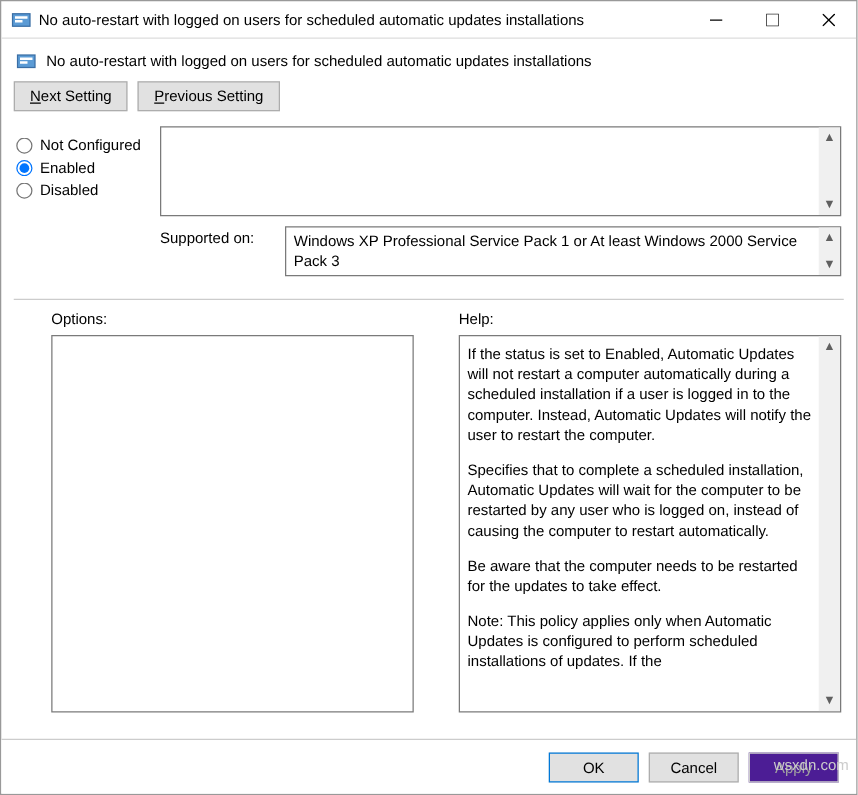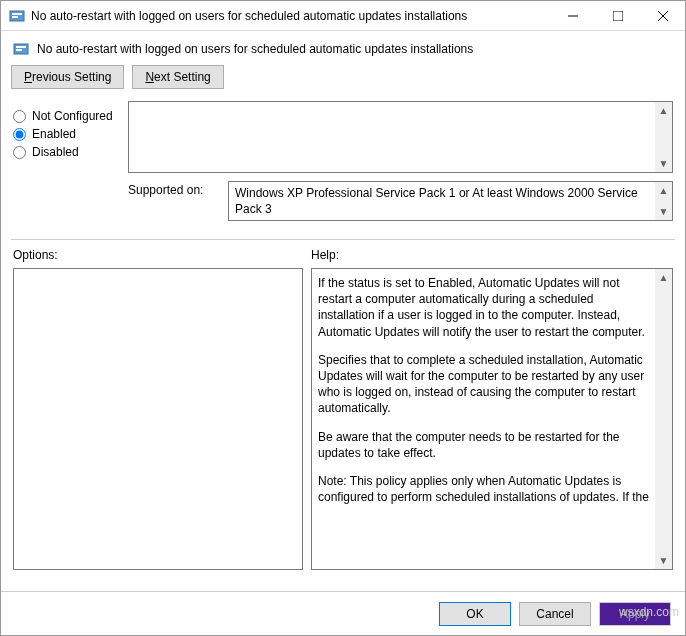--- a/index.html
+++ b/index.html
@@ -21,21 +21,21 @@
   .radio-item input { margin:0; }
   .right-col { flex:1; }
   .field-row { display:flex; margin-bottom:8px; }
   .field-label { width: 100px; padding-top:2px; }
   .comment-box { flex:1; border:1px solid #7a7a7a; height:72px; position:relative; background:#fff; }
   .scroll-v { position:absolute; right:0; top:0; bottom:0; width:17px; background:#f0f0f0; display:flex; flex-direction:column; justify-content:space-between; align-items:center; }
   .scroll-v .arrow { width:17px; height:17px; display:flex; align-items:center; justify-content:center; color:#606060; font-size:10px; }
   .supported-box { flex:1; border:1px solid #7a7a7a; height:40px; position:relative; background:#fff; padding:4px 22px 4px 6px; line-height:1.3; }
   .divider { height:1px; background:#ccc; margin: 2px 10px 8px 10px; }
   .lower { padding: 0 12px 8px 12px; display:flex; gap:8px; height:330px; }
-  .col { display:flex; flex-direction:column; }
+  .col { display:flex; flex-direction:column;margin-left:28px; }
   .options-col { width: 290px; }
   .help-col { flex:1; }
   .col-label { padding: 0 0 6px 0; }
   .panel { flex:1; border:1px solid #7a7a7a; background:#fff; position:relative; padding:6px 22px 6px 6px; overflow:hidden; }
   .help-text p { margin:0 0 12px 0; line-height:1.35; }
   .footer { position:absolute; bottom:0; left:0; right:0; height:44px; border-top:1px solid #ccc; display:flex; justify-content:flex-end; align-items:center; padding:12px 14px; gap:8px; background:#fff; }
   button.footer-btn { min-width:72px; padding:4px 0; background:#e1e1e1; border:1px solid #adadad; }
   button.footer-btn.default { border:1px solid #0078d7; }
   button.footer-btn:disabled { color:#a0a0a0; border-color:#ccc; background:#4c1d95; }
   .watermark { position:absolute; right:6px; bottom:16px; color:#ccc; font-size:12px; pointer-events:none; }
@@ -77,22 +77,22 @@
     <svg width="16" height="16" viewBox="0 0 16 16">
         <rect x="1" y="3" width="14" height="10" fill="#5b9bd5" stroke="#3a6ea5"></rect>
         <rect x="3" y="5" width="10" height="2" fill="#fff"></rect>
         <rect x="3" y="8" width="6" height="2" fill="#fff"></rect>
       </svg>
   </span>
   <span>No auto-restart with logged on users for scheduled automatic updates installations</span>
 </div>
 
 <div class="btnrow">
+  <button class="classic"><span class="underline-key">N</span><span>ext Setting</span></button>
   <button class="classic"><span class="underline-key">P</span><span>revious Setting</span></button>
-  <button class="classic"><span class="underline-key">N</span><span>ext Setting</span></button>
 </div>
 
 <div class="main-top">
   <div class="left-col">
     <label class="radio-item">
       <input type="radio" name="state" style="">
       <span>Not Configured</span>
     </label>
     <label class="radio-item">
       <input type="radio" name="state" checked="" style="">

